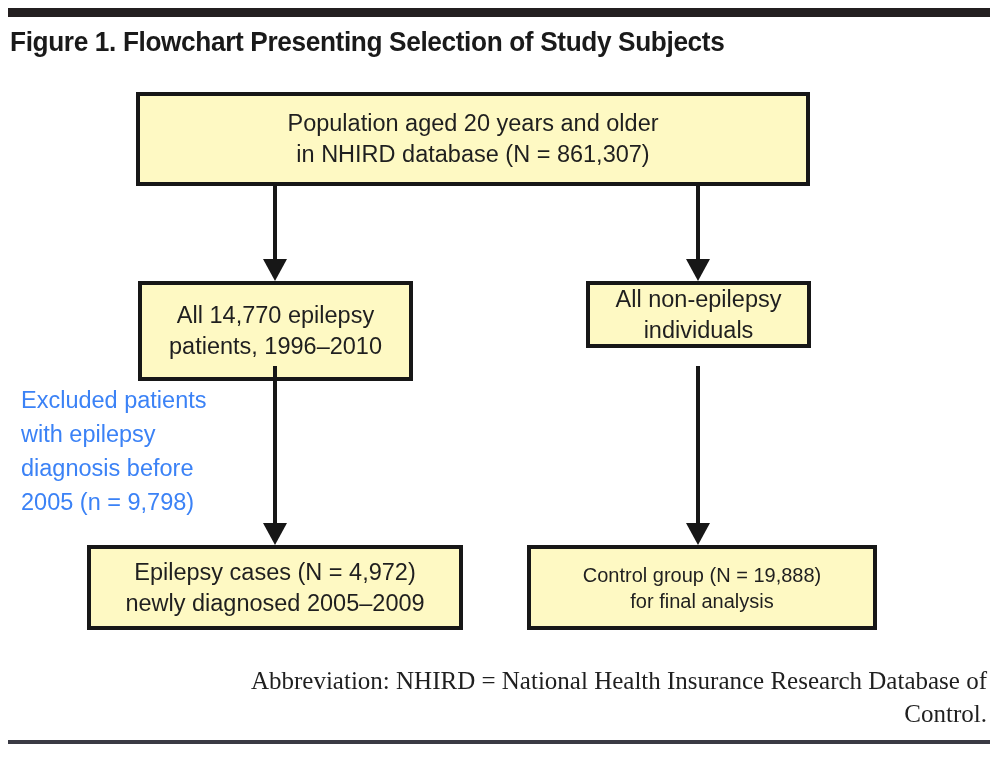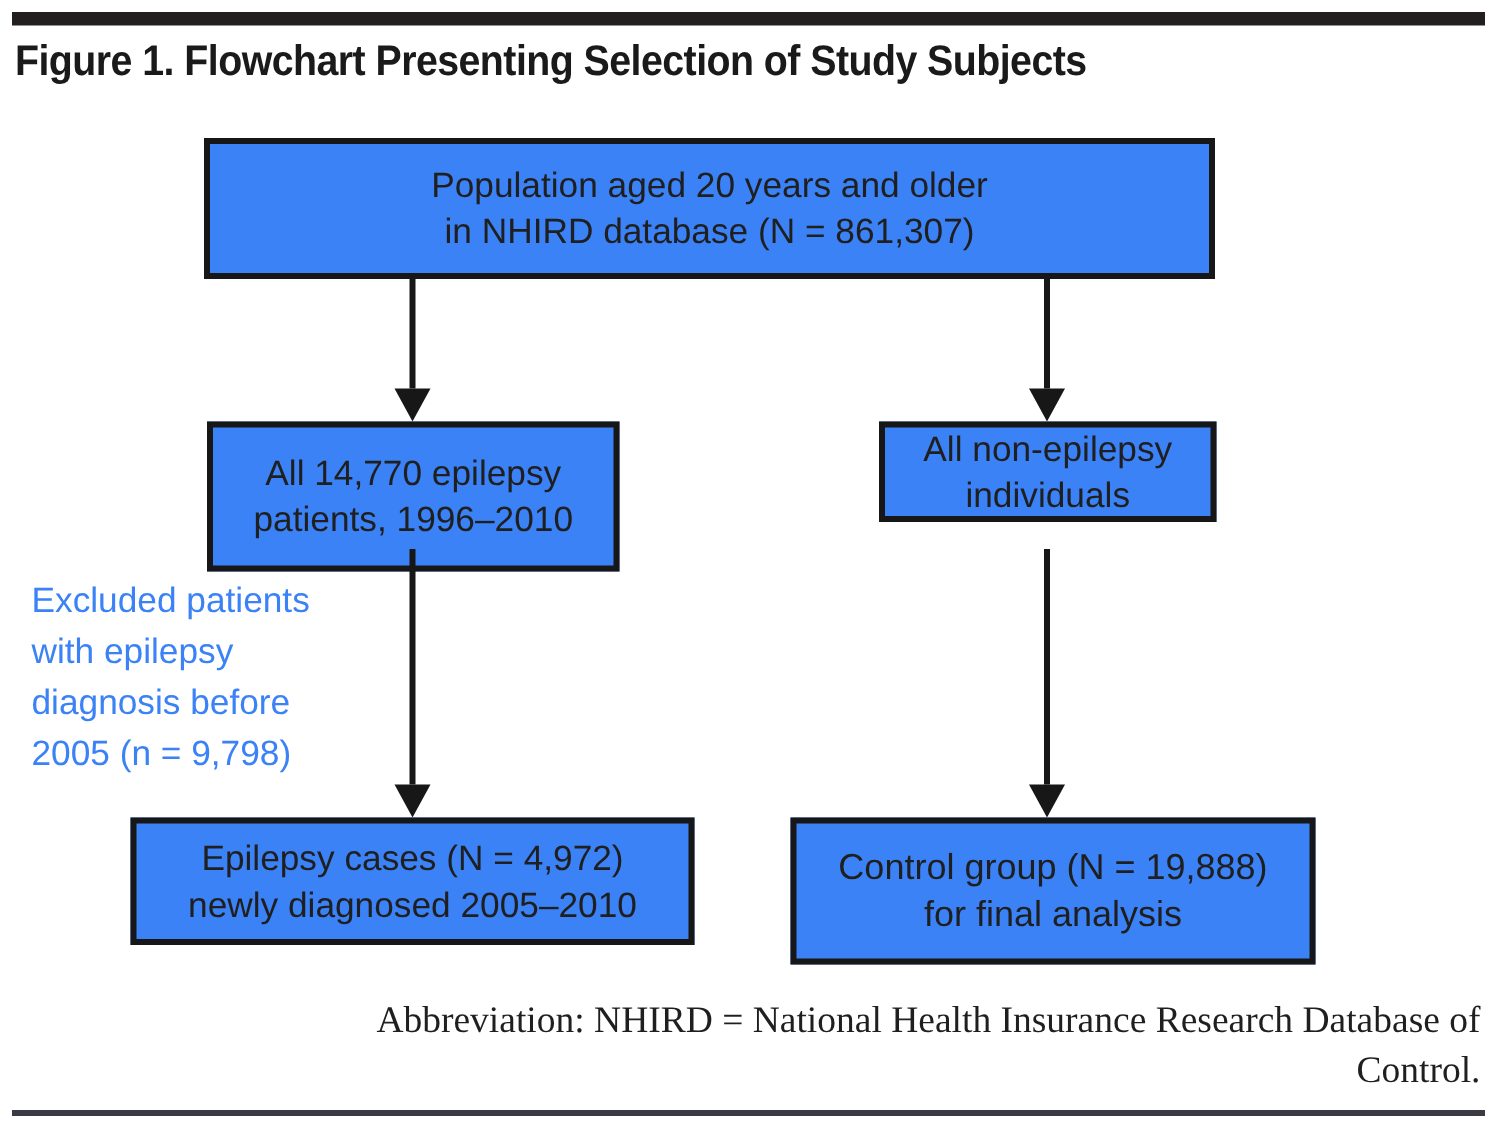--- a/index.html
+++ b/index.html
@@ -47,21 +47,21 @@
     color: #1a1a1a;
     white-space: nowrap;
     transform: scaleX(0.92);
     transform-origin: left center;
   }
 
   
   .node {
     position: absolute;
     box-sizing: border-box;
-    background: #3b82f6;
+    background: #fef9c3;
     border: 4px solid #171717;
     display: flex;
     align-items: center;
     justify-content: center;
     text-align: center;
     font-family: "Liberation Sans", sans-serif;
     color: #1f1f1f;
     line-height: 1.30;
     white-space: pre-line;
   }
@@ -91,22 +91,22 @@
     left: 87px;
     top: 545px;
     width: 376px;
     height: 85px;
     font-size: 23.5px;
   }
   .node-bot-right {
     left: 527px;
     top: 545px;
     width: 350px;
-    height: 98px;
-    font-size: 24px;
+    height: 85px;
+    font-size: 20px;
   }
 
   
   .arrow {
     position: absolute;
   }
   .arrow .shaft {
     position: absolute;
     left: 50%;
     top: 0;
@@ -218,21 +218,21 @@
   <div class="arrow arrow-c">
     <div class="shaft"></div>
     <div class="head"></div>
   </div>
   <div class="arrow arrow-d">
     <div class="shaft"></div>
     <div class="head"></div>
   </div>
 
   <div class="node node-bot-left">Epilepsy cases (N = 4,972)
-newly diagnosed 2005–2010</div>
+newly diagnosed 2005–2009</div>
   <div class="node node-bot-right">Control group (N = 19,888)
 for final analysis</div>
 
   <div class="footnote">
     <span>Abbreviation: NHIRD = National Health Insurance Research Database of</span>
     <span class="cont">Control.</span>
   </div>
 
   <div class="bottom-rule"></div>
 

